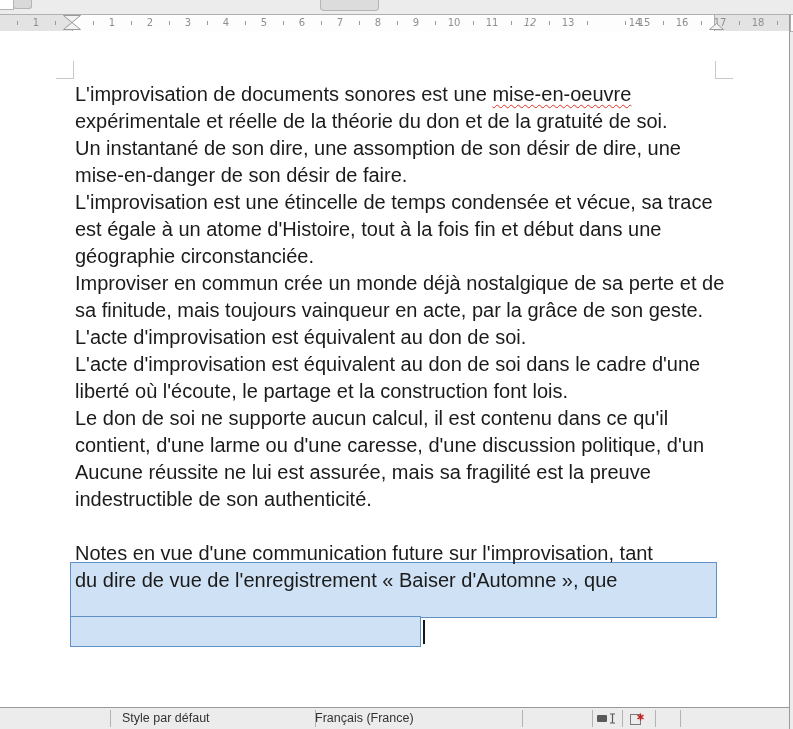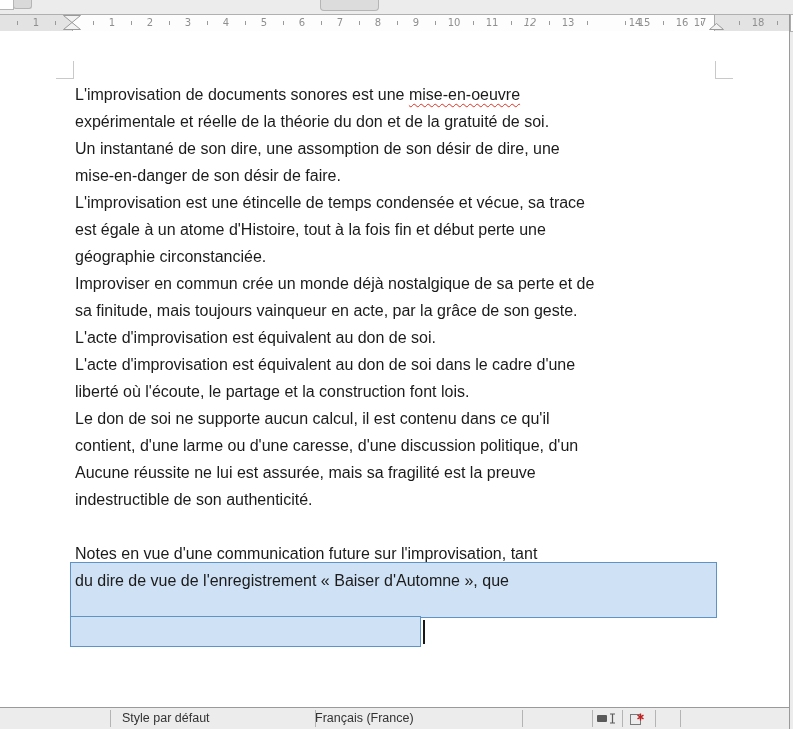--- a/index.html
+++ b/index.html
@@ -24,21 +24,21 @@
   .tabmark span{position:absolute;left:3px;top:0;width:1px;height:4px;background:#8f8f8f;display:block;}
 
   
   #page{position:absolute;left:0;top:31px;width:789px;height:676px;background:#ffffff;}
   .corner{position:absolute;}
   .corner .v{position:absolute;width:1px;height:18px;background:#c9c9c9;}
   .corner .h{position:absolute;height:1px;width:18px;background:#c9c9c9;}
 
   
   #text-block{position:absolute;left:75px;top:81px;z-index:3;}
-  .doc-line{height:27px;line-height:27px;font-size:16px;color:#1b1b1b;white-space:nowrap;}
+  .doc-line{height:27px;line-height:27px;font-size:20px;color:#1b1b1b;white-space:nowrap;}
   .sp{text-decoration:underline wavy #e03020 1px;text-underline-offset:3px;}
 
   
   .sel-rect{position:absolute;background:#cfe1f4;border:1px solid #5f93c8;z-index:1;}
   #sel-rect-1{left:70px;top:562px;width:645px;height:54px;}
   #sel-rect-2{left:70px;top:616px;width:349px;height:29px;}
   #caret{position:absolute;left:423px;top:620px;width:2px;height:24px;background:#181818;z-index:4;}
 
   
   #win-right-border{position:absolute;left:789px;top:14px;width:1px;height:715px;background:#9a9a9a;}
@@ -74,21 +74,21 @@
         <div class="ruler-num" style="left: 340px;">7</div>
         <div class="ruler-num" style="left: 378px;">8</div>
         <div class="ruler-num" style="left: 416px;">9</div>
         <div class="ruler-num" style="left: 454px;">10</div>
         <div class="ruler-num" style="left: 492px;">11</div>
         <div class="ruler-num" style="left: 530px; font-style: italic;">12</div>
         <div class="ruler-num" style="left: 568px; text-align: right;">13</div>
         <div class="ruler-num" style="left: 635px;">14</div>
         <div class="ruler-num" style="left: 644px;">15</div>
         <div class="ruler-num" style="left: 682px;">16</div>
-        <div class="ruler-num" style="left: 700px;">17</div>
+        <div class="ruler-num" style="left: 720px;">17</div>
         <div class="ruler-num" style="left: 758px;">18</div>
         <div class="ruler-tick" style="left: 17px;"></div>
         <div class="ruler-tick" style="left: 55px;"></div>
         <div class="ruler-tick" style="left: 93px;"></div>
         <div class="ruler-tick" style="left: 131px;"></div>
         <div class="ruler-tick" style="left: 169px;"></div>
         <div class="ruler-tick" style="left: 207px;"></div>
         <div class="ruler-tick" style="left: 245px;"></div>
         <div class="ruler-tick" style="left: 283px;"></div>
         <div class="ruler-tick" style="left: 321px;"></div>
@@ -169,21 +169,21 @@
   <div class="sel-rect" id="sel-rect-1"></div>
   <div class="sel-rect" id="sel-rect-2"></div>
   <div id="caret"></div>
 
   <div id="text-block">
       <div class="doc-line"><span>L'improvisation de documents sonores est une </span><span class="sp">mise-en-oeuvre</span></div>
       <div class="doc-line"><span>expérimentale et réelle de la théorie du don et de la gratuité de soi.</span></div>
       <div class="doc-line"><span>Un instantané de son dire, une assomption de son désir de dire, une</span></div>
       <div class="doc-line"><span>mise-en-danger de son désir de faire.</span></div>
       <div class="doc-line"><span>L'improvisation est une étincelle de temps condensée et vécue, sa trace</span></div>
-      <div class="doc-line"><span>est égale à un atome d'Histoire, tout à la fois fin et début perte une</span></div>
+      <div class="doc-line"><span>est égale à un atome d'Histoire, tout à la fois fin et début dans une</span></div>
       <div class="doc-line"><span>géographie circonstanciée.</span></div>
       <div class="doc-line"><span>Improviser en commun crée un monde déjà nostalgique de sa perte et de</span></div>
       <div class="doc-line"><span>sa finitude, mais toujours vainqueur en acte, par la grâce de son geste.</span></div>
       <div class="doc-line"><span>L'acte d'improvisation est équivalent au don de soi.</span></div>
       <div class="doc-line"><span>L'acte d'improvisation est équivalent au don de soi dans le cadre d'une</span></div>
       <div class="doc-line"><span>liberté où l'écoute, le partage et la construction font lois.</span></div>
       <div class="doc-line"><span>Le don de soi ne supporte aucun calcul, il est contenu dans ce qu'il</span></div>
       <div class="doc-line"><span>contient, d'une larme ou d'une caresse, d'une discussion politique, d'un</span></div>
       <div class="doc-line"><span>Aucune réussite ne lui est assurée, mais sa fragilité est la preuve</span></div>
       <div class="doc-line"><span>indestructible de son authenticité.</span></div>

